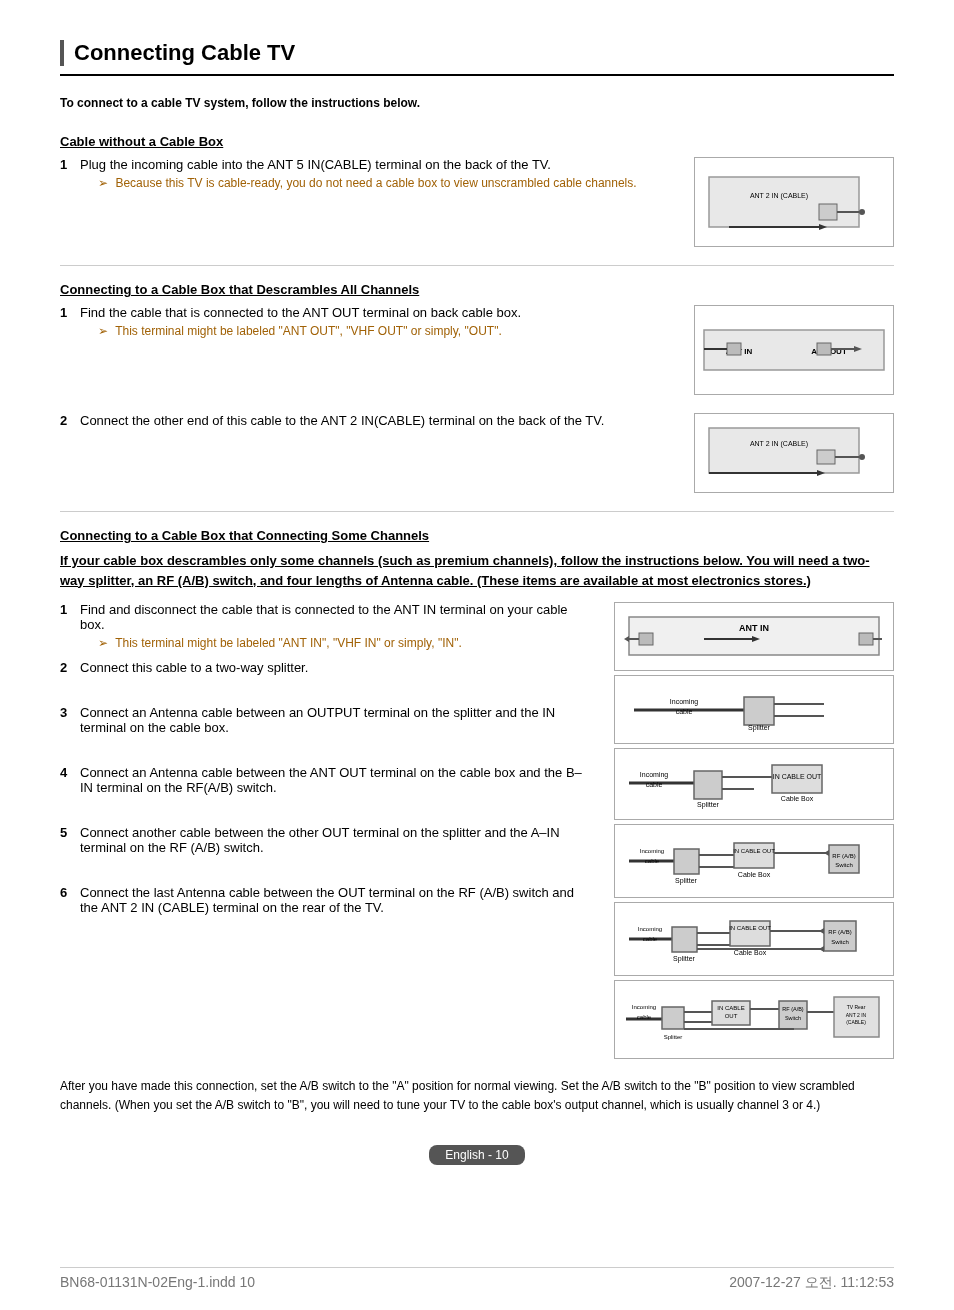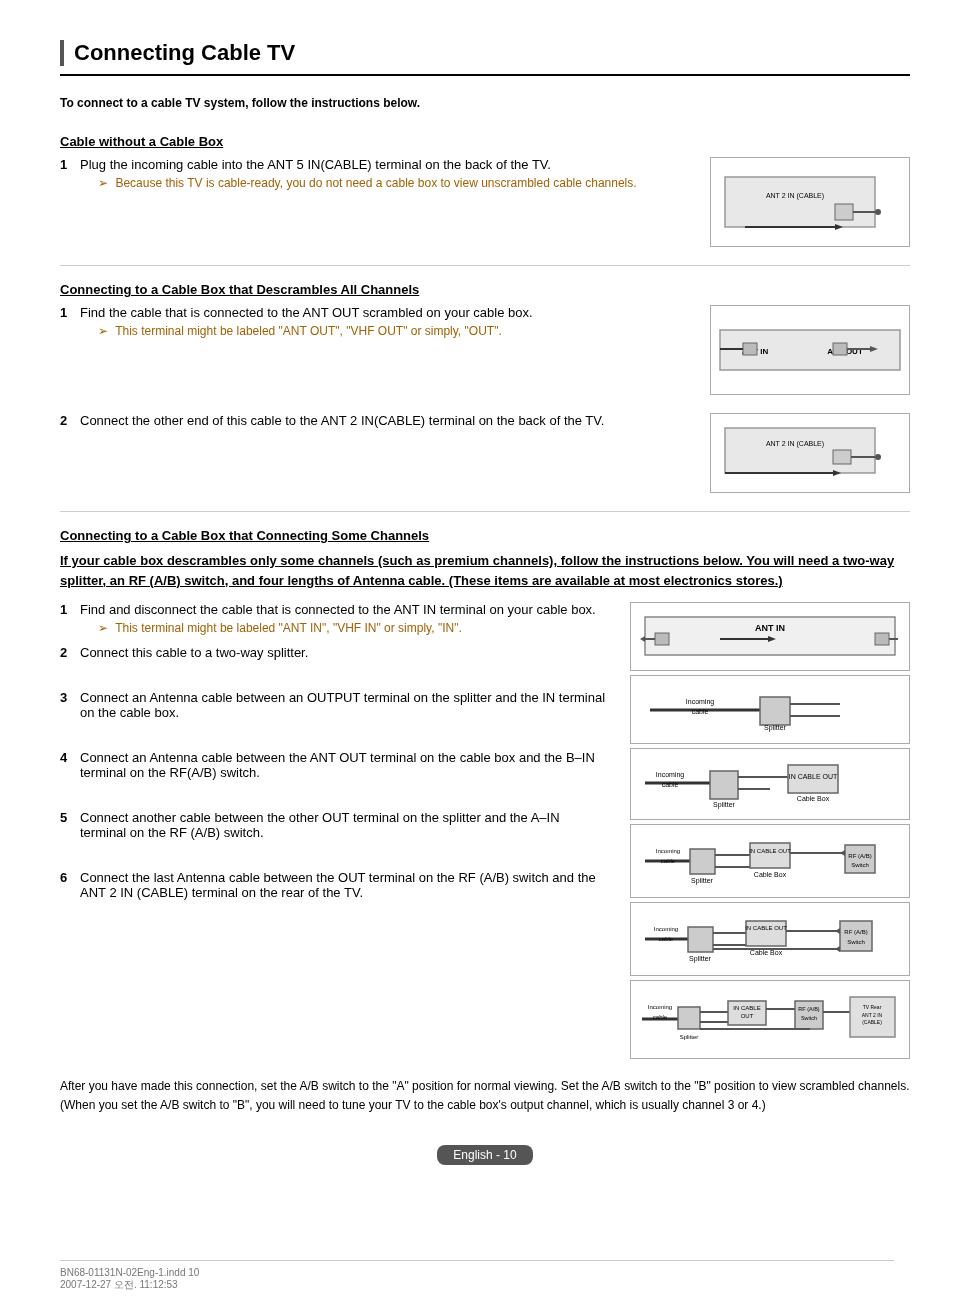--- a/index.html
+++ b/index.html
@@ -10,21 +10,21 @@
       font-size: 13px;
       width: 954px;
       min-height: 1310px;
       position: relative;
     }
 
     .page {
       width: 954px;
       min-height: 1310px;
       background: #fff;
-      padding: 40px 44px 60px 60px;
+      padding: 40px 60px 60px 60px;
       position: relative;
     }
 
     .page-header {
       display: flex;
       align-items: stretch;
       margin-bottom: 20px;
       border-bottom: 2px solid #000;
       padding-bottom: 8px;
     }
@@ -173,25 +173,24 @@
       border-radius: 8px;
     }
 
     .bottom-bar {
       position: absolute;
       bottom: 18px;
       left: 60px;
       right: 60px;
       display: flex;
       justify-content: space-between;
-      font-size: 10px;
+      font-size: 14px;
       color: #777;
       border-top: 1px solid #ccc;
       padding-top: 6px;
-      flex-direction: column;
     }
   </style>
 </head>
 <body>
 
 <div class="page">
 
   <div class="page-header">
     <div class="page-title-bar">
       <div class="page-title">Connecting Cable TV</div>
@@ -236,21 +235,21 @@
   <hr class="section-divider">
 
   <div class="section-block">
     <div class="section-title">Connecting to a Cable Box that Descrambles All Channels</div>
 
     <div class="section-with-diagram">
       <div class="section-text">
         <div class="step-row">
           <div class="step-num">1</div>
           <div class="step-content">
-            <div>Find the cable that is connected to the ANT OUT scrambled on your cable box.</div>
+            <div>Find the cable that is connected to the ANT OUT terminal on back cable box.</div>
             <div class="step-arrow">
               <span class="arrow-prefix">➢</span>
               <span>This terminal might be labeled "ANT OUT", "VHF OUT" or simply, "OUT".</span>
             </div>
           </div>
         </div>
       </div>
 
       <div class="diagram-svg-container" style="height:90px;">
         <svg width="190" height="80">

